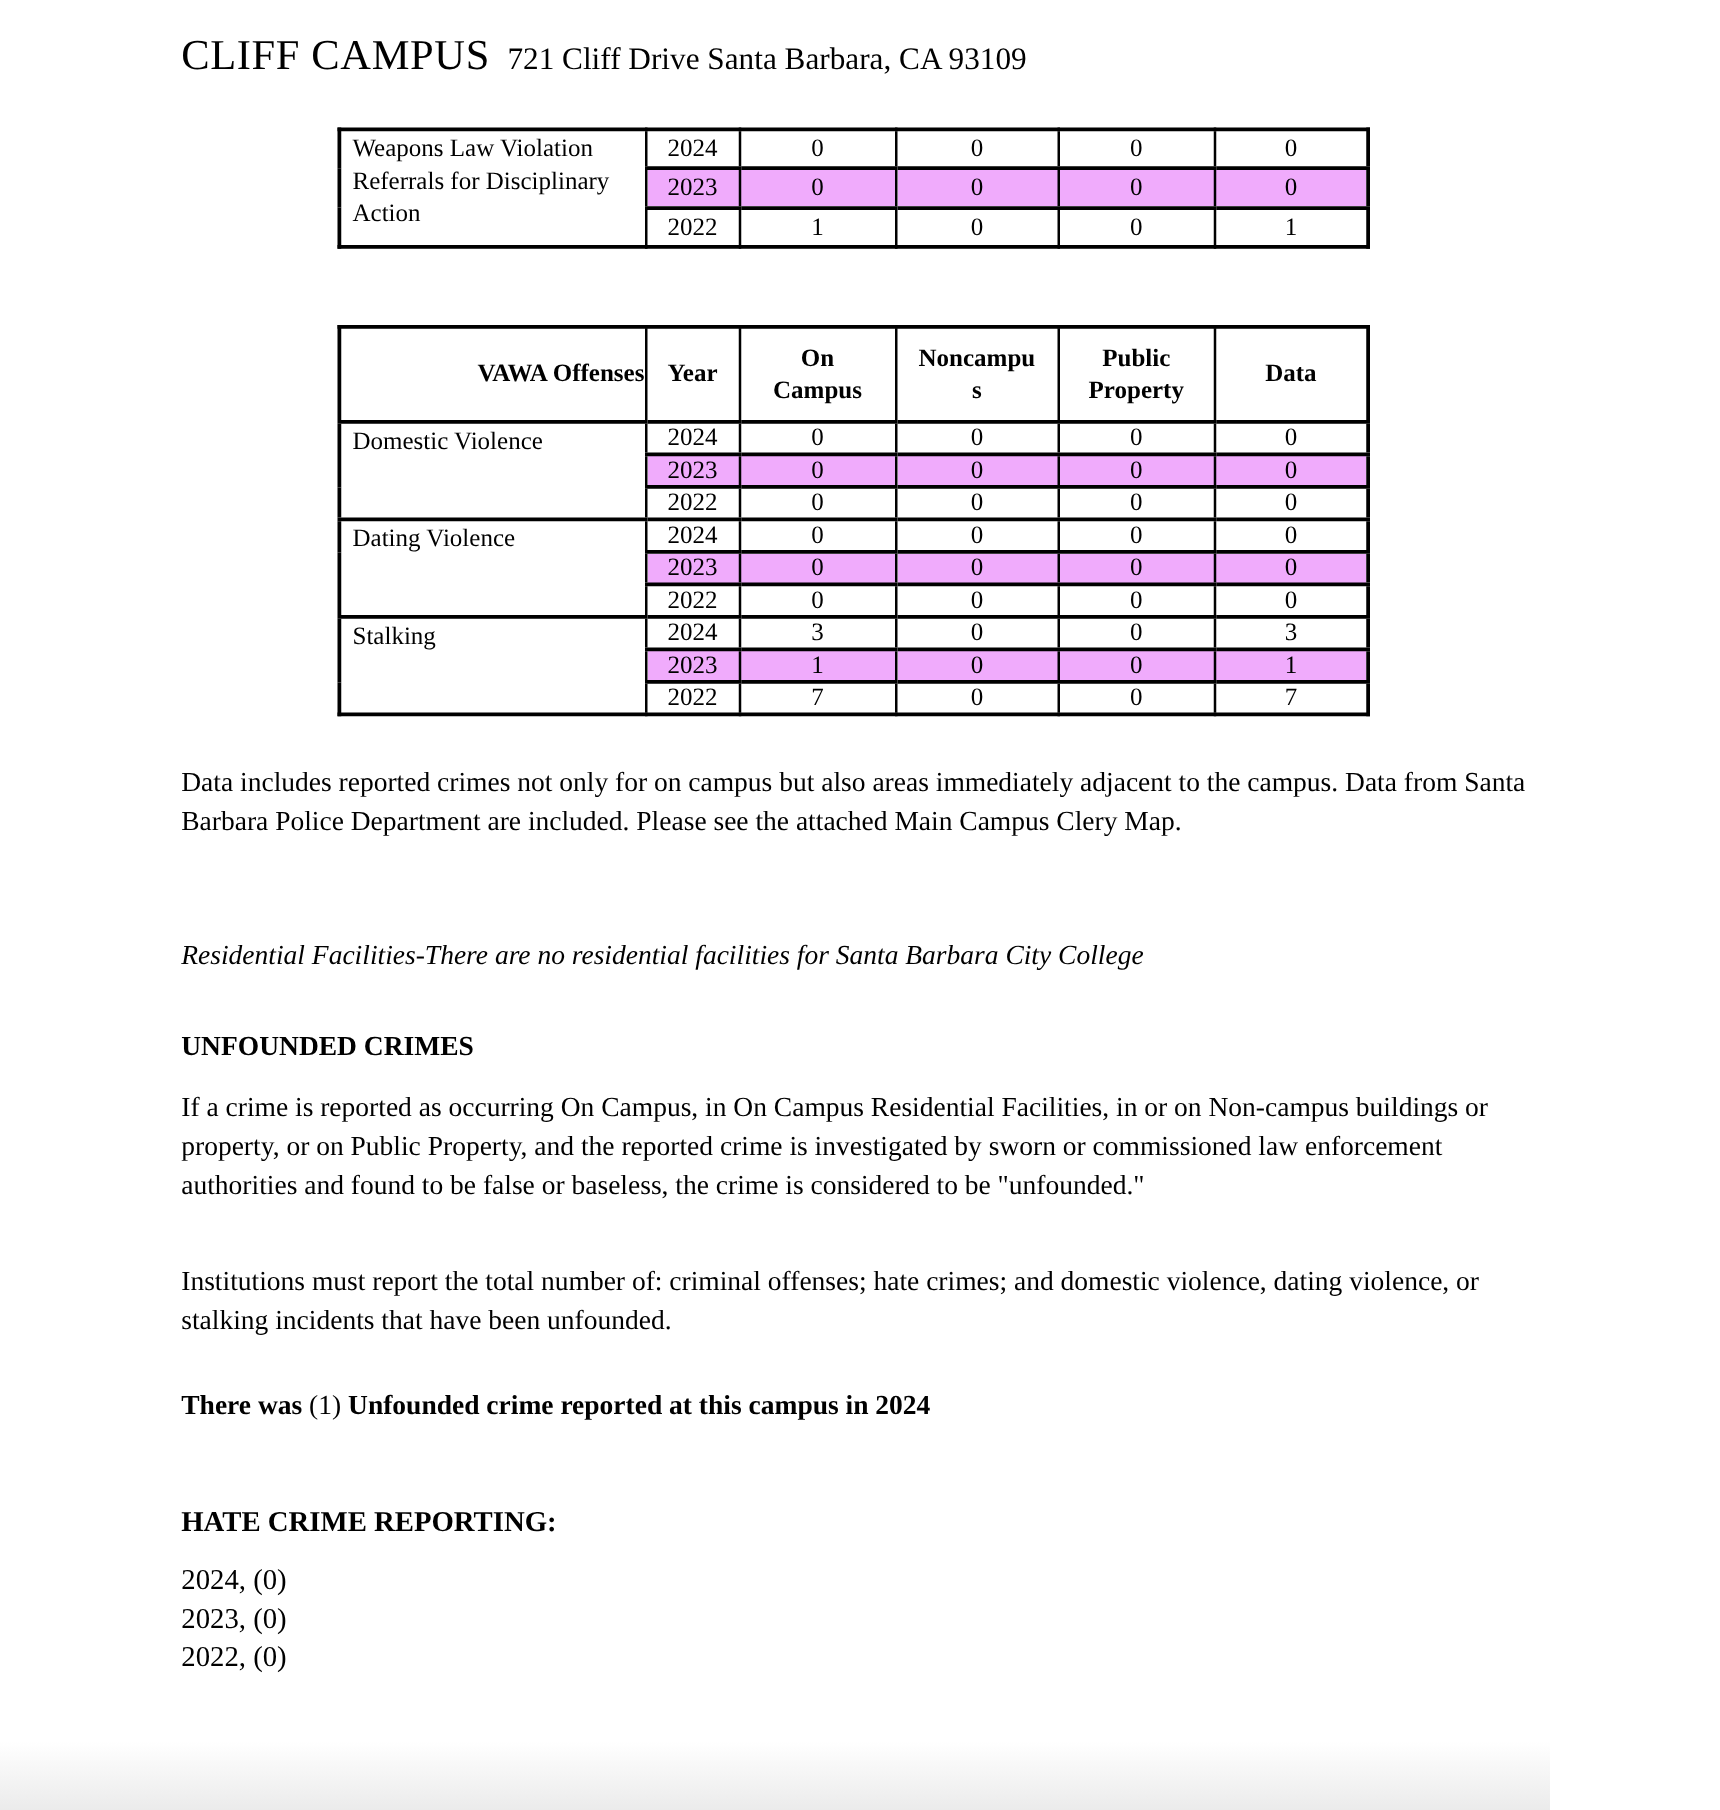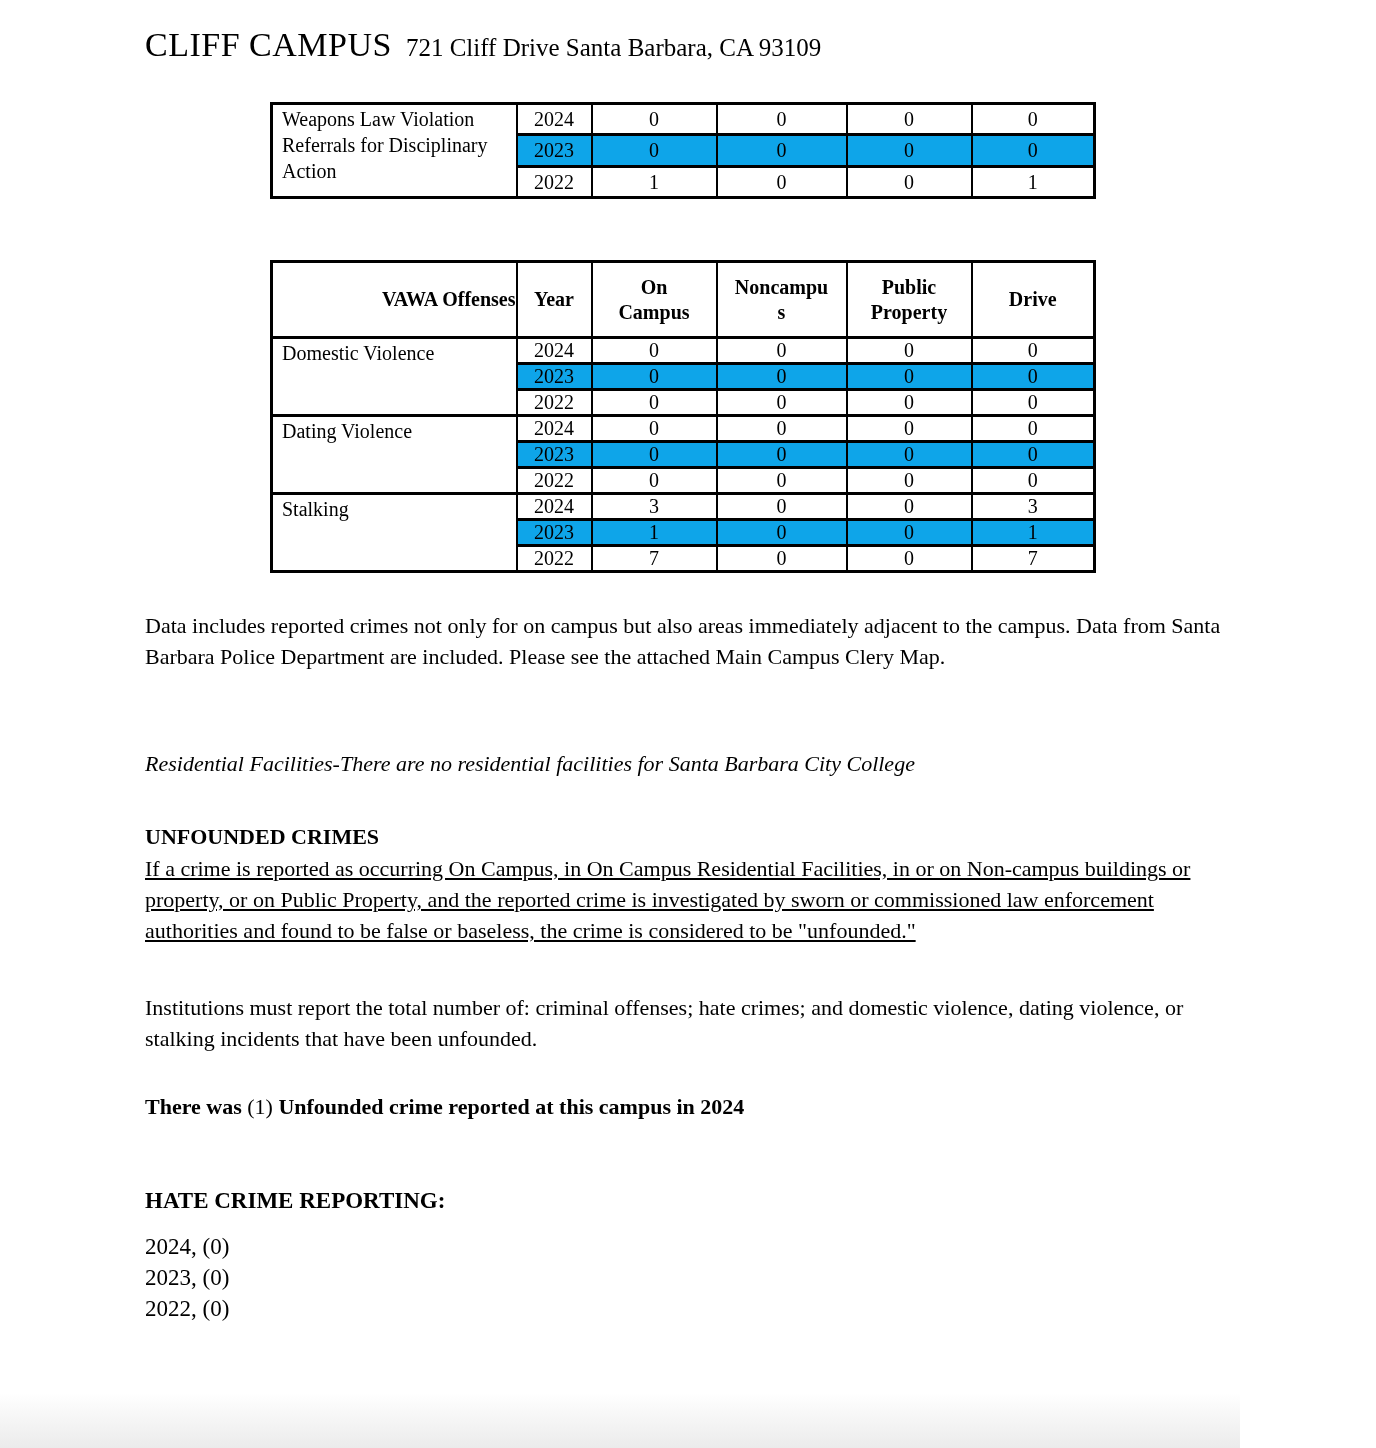--- a/index.html
+++ b/index.html
@@ -29,37 +29,37 @@
   col.c-year  { width:75px; }
   col.c-v1 { width:125px; }
   col.c-v2 { width:130px; }
   col.c-v3 { width:125px; }
   col.c-v4 { width:123px; }
 
   td.num, td.year { text-align:center; height:26px; line-height:24px; }
   td.label-cell {
     text-align:left; vertical-align:top; padding:1px 6px 12px 9px; line-height:26px;
   }
-  tr.shaded td { background:#0ea5e9; border-top-width:3px; border-bottom-width:3px; }
+  tr.shaded td { background:#f0abfc; border-top-width:3px; border-bottom-width:3px; }
   tr.group-start td { border-top-width:3px; }
 
   table.vawa th {
     height:76px; vertical-align:middle; text-align:center;
     font-weight:bold; white-space:pre-line; line-height:25px;
   }
   table.vawa th.offense-header { text-align:right; padding-left:9px; white-space:normal; }
   table.vawa td.num, table.vawa td.year { height:25px; line-height:23px; }
   table.weapons { margin-top:38px; }
   table.vawa { margin-top:61px; }
 
   .para { font-size:22px; line-height:31px; width:1085px; }
   .para-data { margin-top:37px; }
   .para-italic { font-style:italic; margin-top:76px; }
   .h-unfounded { font-size:22px; font-weight:bold; margin-top:42px; line-height:31px; }
-  .para-unfounded { margin-top:1px;text-decoration:underline; }
+  .para-unfounded { margin-top:18px; }
   .para-institutions { margin-top:46px; }
   .stat-lines { margin-top:37px; }
   .stat-line { font-size:22px; line-height:31px; font-weight:bold; }
   .stat-count { font-weight:normal; }
   .h-hate { font-size:23px; font-weight:bold; margin-top:63px; line-height:31px; }
   .hate-years { margin-top:15px; }
   .hate-year-row { font-size:23px; line-height:31px; }
 </style>
 </head>
 <body>
@@ -118,21 +118,21 @@
     <tbody>
       <tr>
         <th class="offense-header">VAWA Offenses</th>
         <th>Year</th>
         <th>On
 Campus</th>
         <th>Noncampu
 s</th>
         <th>Public
 Property</th>
-        <th>Drive</th>
+        <th>Data</th>
       </tr>
 
       <tr class="group-start">
         <td class="label-cell" rowspan="3">Domestic Violence</td>
         <td class="year">2024</td>
         <td class="num">0</td>
         <td class="num">0</td>
         <td class="num">0</td>
         <td class="num">0</td>
       </tr>

